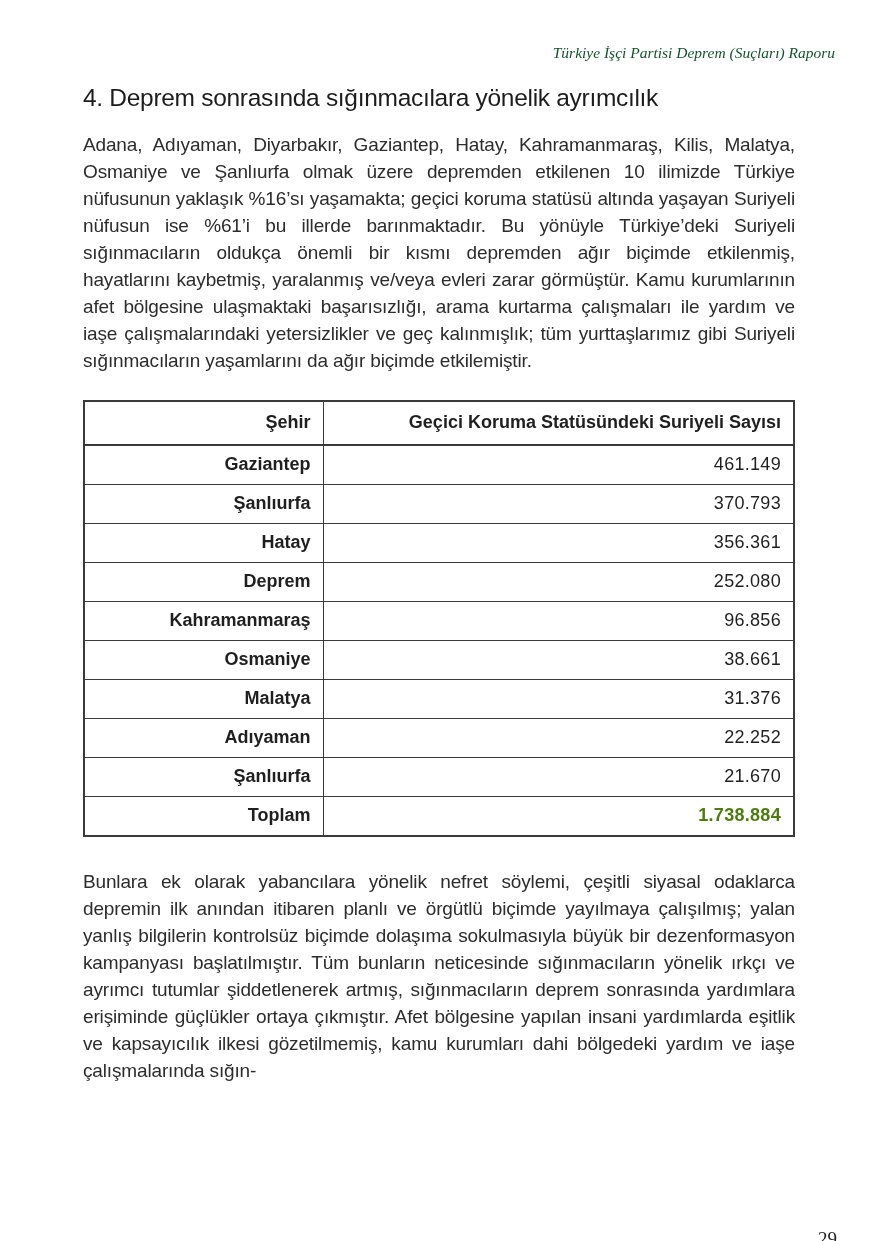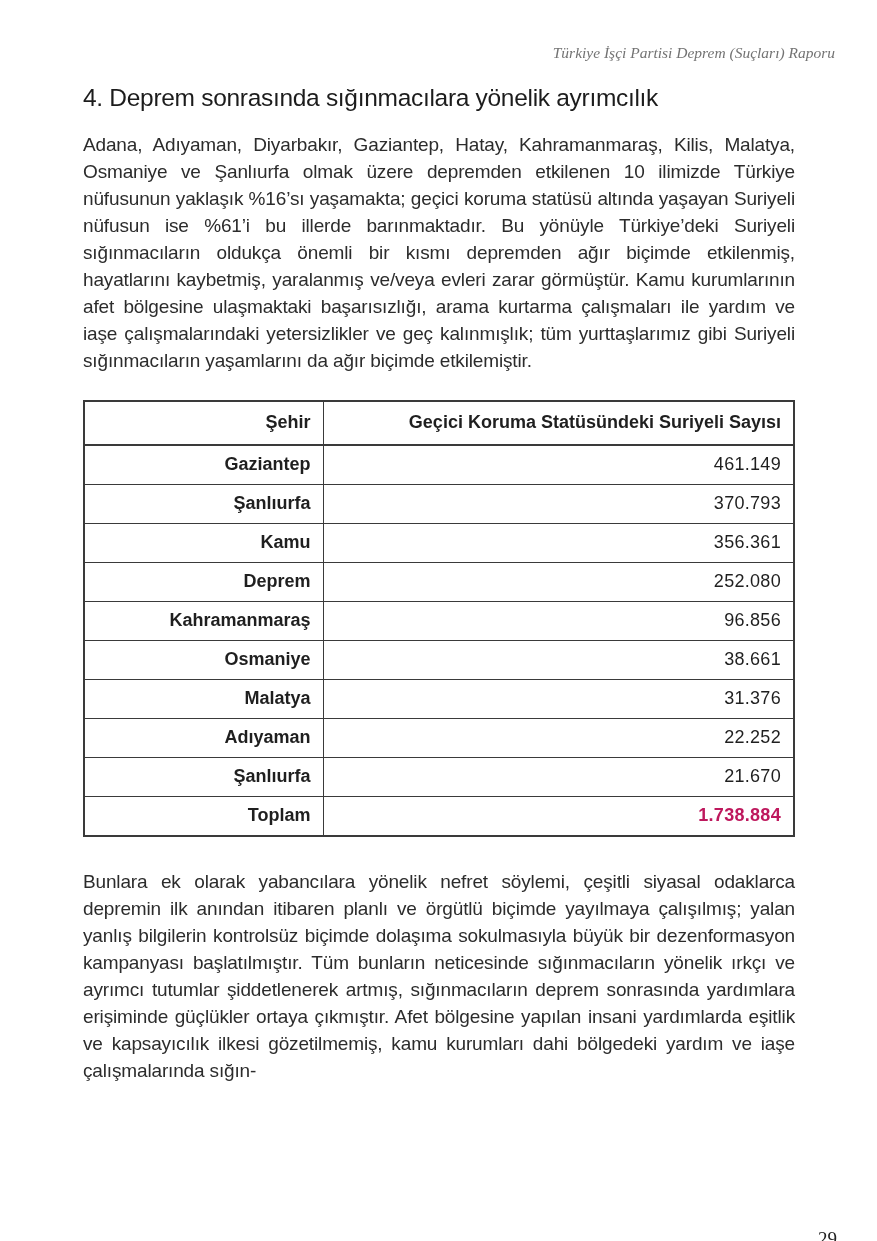--- a/index.html
+++ b/index.html
@@ -12,21 +12,21 @@
     color: #2b2b2b;
     overflow: hidden;
   }
   .running-head {
     position: absolute;
     top: 44px;
     right: 42px;
     font-family: "Liberation Serif", serif;
     font-style: italic;
     font-size: 15.5px;
-    color: #737373;
+    color: #14532d;
   }
   .content {
     position: absolute;
     left: 83px;
     top: 84px;
     width: 712px;
   }
   h1.section-heading {
     font-size: 24.5px;
     font-weight: 400;
@@ -62,21 +62,21 @@
   }
   table.data-table { border: 2px solid #3a3a3a; }
   table.data-table thead th {
     font-weight: 700;
     height: 44px;
     border-bottom: 2px solid #3a3a3a;
   }
   td.city-cell { font-weight: 700; }
   td.count-cell { font-weight: 400; color: #3c3c3c; letter-spacing: 0.3px; }
   tr.total-row td.city-cell { font-weight: 700; }
-  tr.total-row td.count-cell { font-weight: 700; color: #be185d; }
+  tr.total-row td.count-cell { font-weight: 700; color: #4d7c0f; }
   .page-number {
     position: absolute;
     top: 1228px;
     right: 40px;
     font-family: "Liberation Serif", serif;
     font-size: 19px;
     color: #222222;
   }
 </style>
 </head>
@@ -104,21 +104,21 @@
     <tbody>
       <tr>
         <td class="city-cell">Gaziantep</td>
         <td class="count-cell">461.149</td>
       </tr>
       <tr>
         <td class="city-cell">Şanlıurfa</td>
         <td class="count-cell">370.793</td>
       </tr>
       <tr>
-        <td class="city-cell">Kamu</td>
+        <td class="city-cell">Hatay</td>
         <td class="count-cell">356.361</td>
       </tr>
       <tr>
         <td class="city-cell">Deprem</td>
         <td class="count-cell">252.080</td>
       </tr>
       <tr>
         <td class="city-cell">Kahramanmaraş</td>
         <td class="count-cell">96.856</td>
       </tr>

